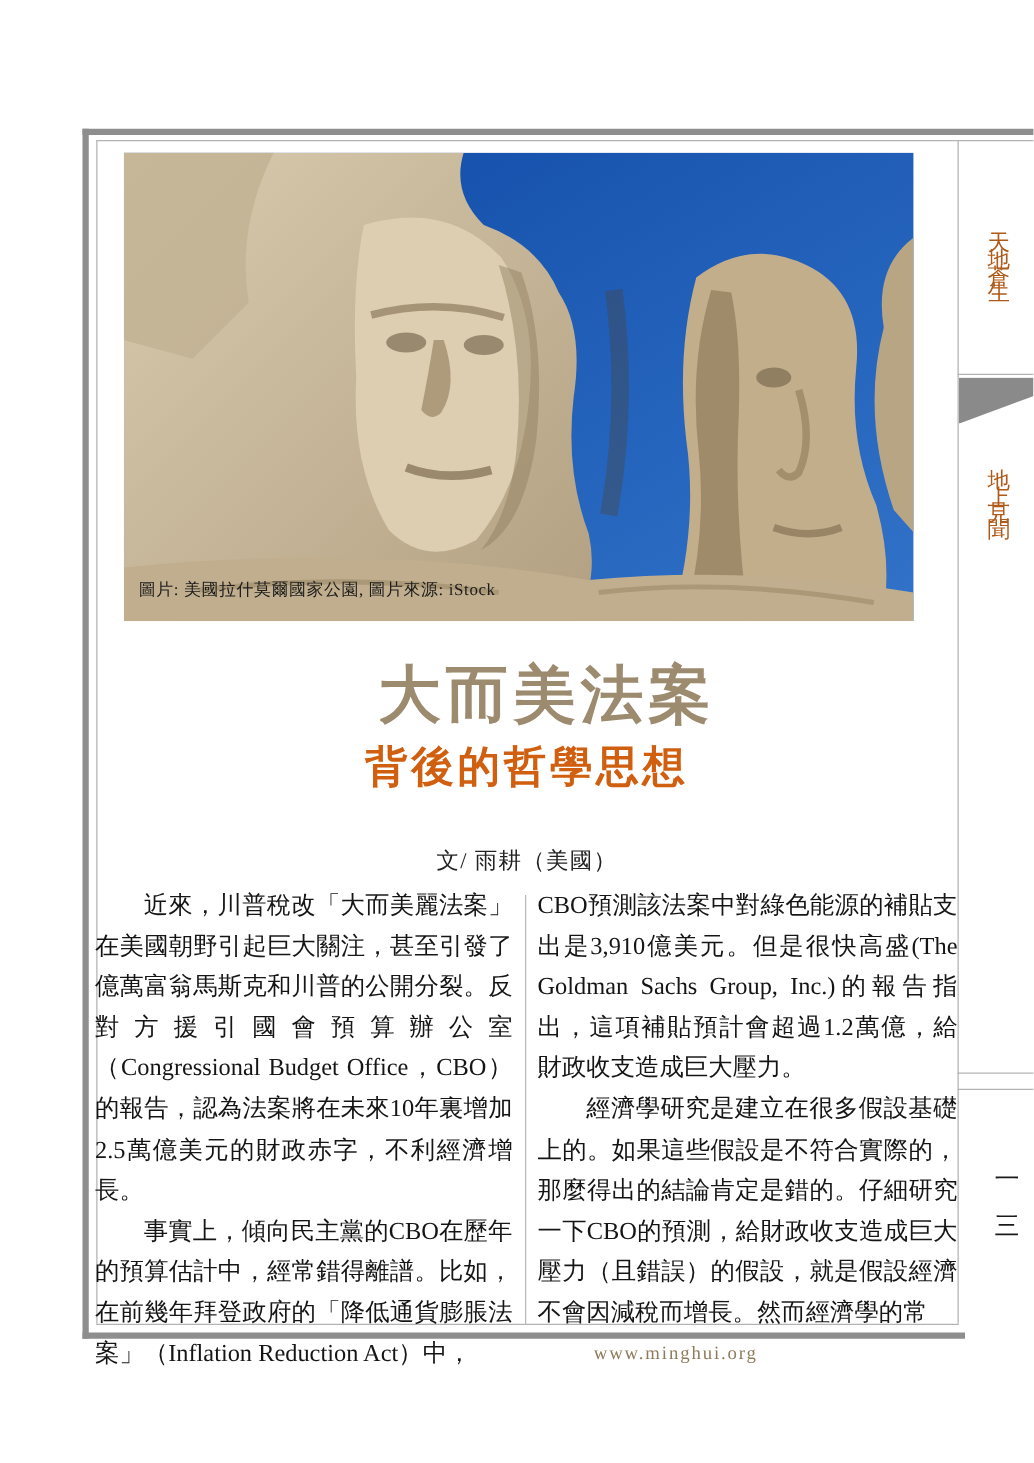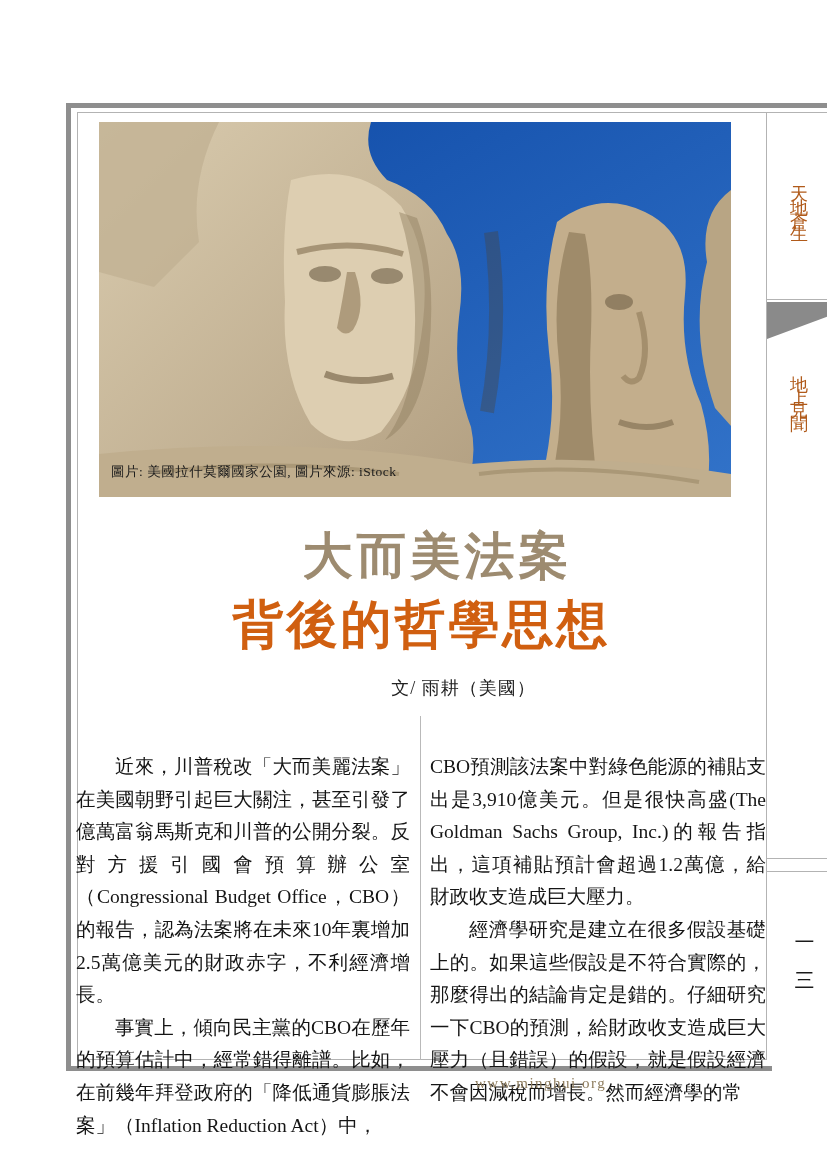--- a/index.html
+++ b/index.html
@@ -13,25 +13,25 @@
 
   
   .photo{left:99px;top:122px;width:632px;height:375px;overflow:hidden;text-align:right;}
   .photo svg{display:block;width:100%;height:100%;}
   .photo-caption{left:12px;top:341px;font-size:13.5px;color:#1c1c1c;
                  font-family:"Liberation Serif","DejaVu Serif",serif;letter-spacing:.5px;white-space:nowrap;}
 
   
   .title-wrap{left:77px;width:689px;text-align:center;font-family:"Liberation Sans","DejaVu Sans",sans-serif;font-weight:700;}
   .title1{top:523px;font-size:50px;color:#9d8b70;letter-spacing:4px;margin-left:16px;}
-  .title2{top:591px;font-size:51px;color:#d05f10;letter-spacing:3px;}
-  .byline{left:77px;top:676px;width:689px;text-align:center;font-size:18px;color:#222;letter-spacing:1px;margin-left:42px;}
+  .title2{top:591px;font-size:34px;color:#d05f10;letter-spacing:3px;}
+  .byline{left:77px;top:676px;width:689px;text-align:center;font-size:18px;color:#222;letter-spacing:1px;}
 
   
-  .col{top:709px;font-size:19.5px;line-height:32.6px;color:#151515;text-align:justify;margin-top:42px;}
+  .col{top:709px;font-size:19.5px;line-height:32.6px;color:#151515;text-align:justify;}
   .col p{margin:0;}
   .col p.ind{text-indent:2em;}
   .col-left{left:76px;width:334px;}
   .col-right{left:430px;width:336px;}
   .col-divider{left:420px;top:716px;width:1px;height:344px;background:#b9b9b9;}
 
   
   .v-text{writing-mode:vertical-rl;text-orientation:upright;white-space:nowrap;
           font-family:"Liberation Serif","DejaVu Serif",serif;}
   .rubric{left:787px;font-size:18px;letter-spacing:13px;color:#b05a1a;}

